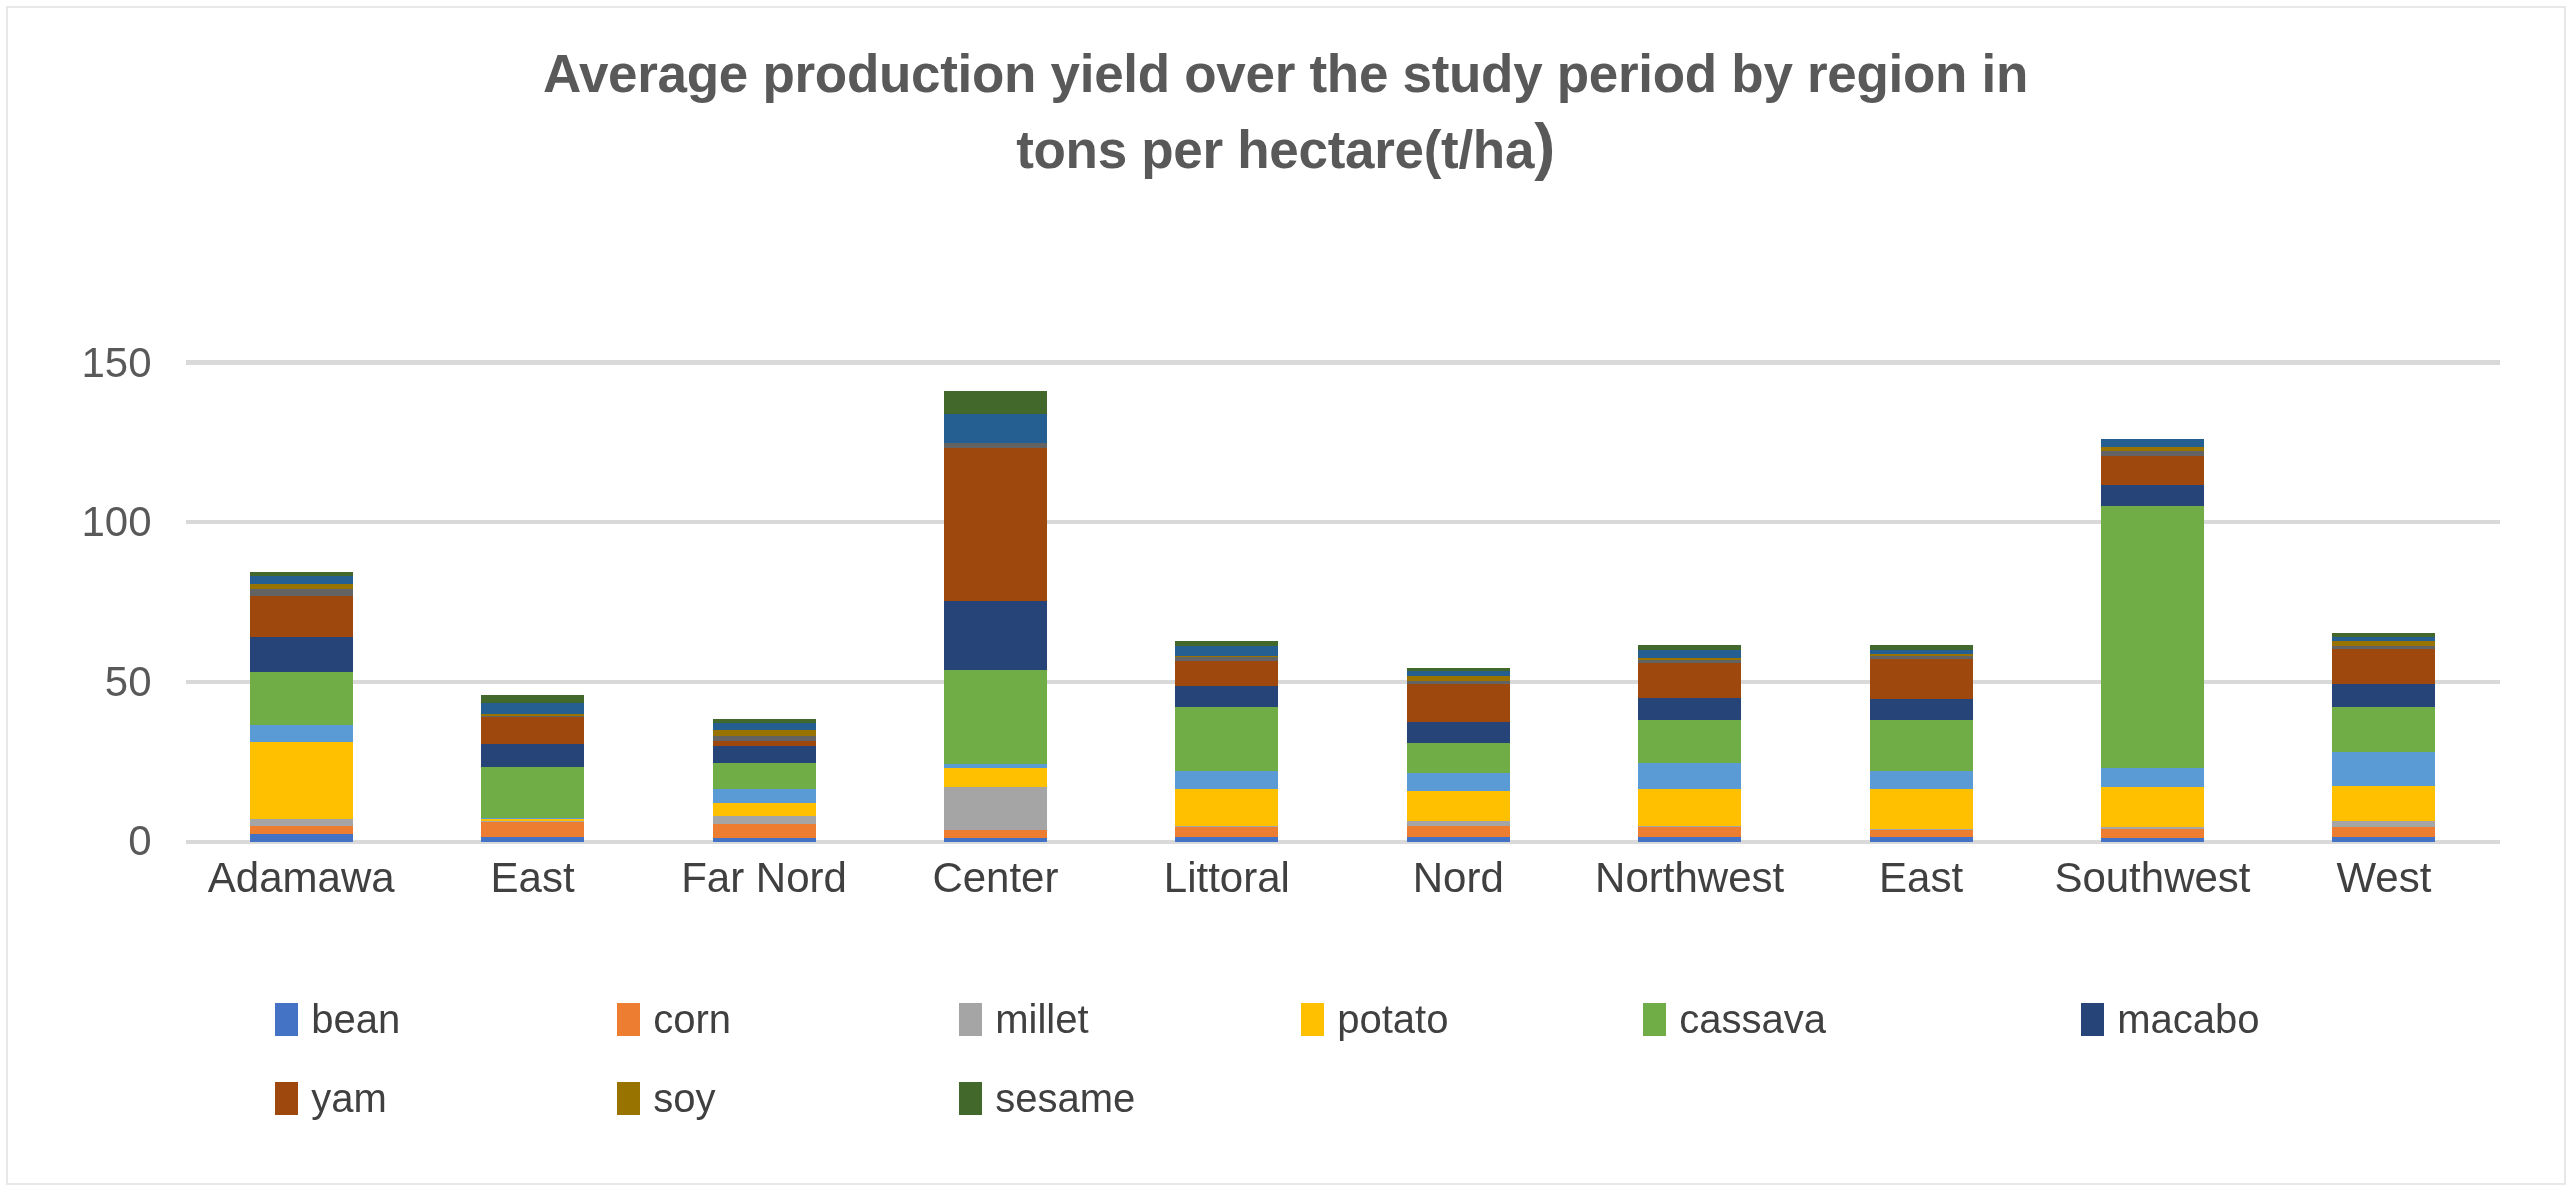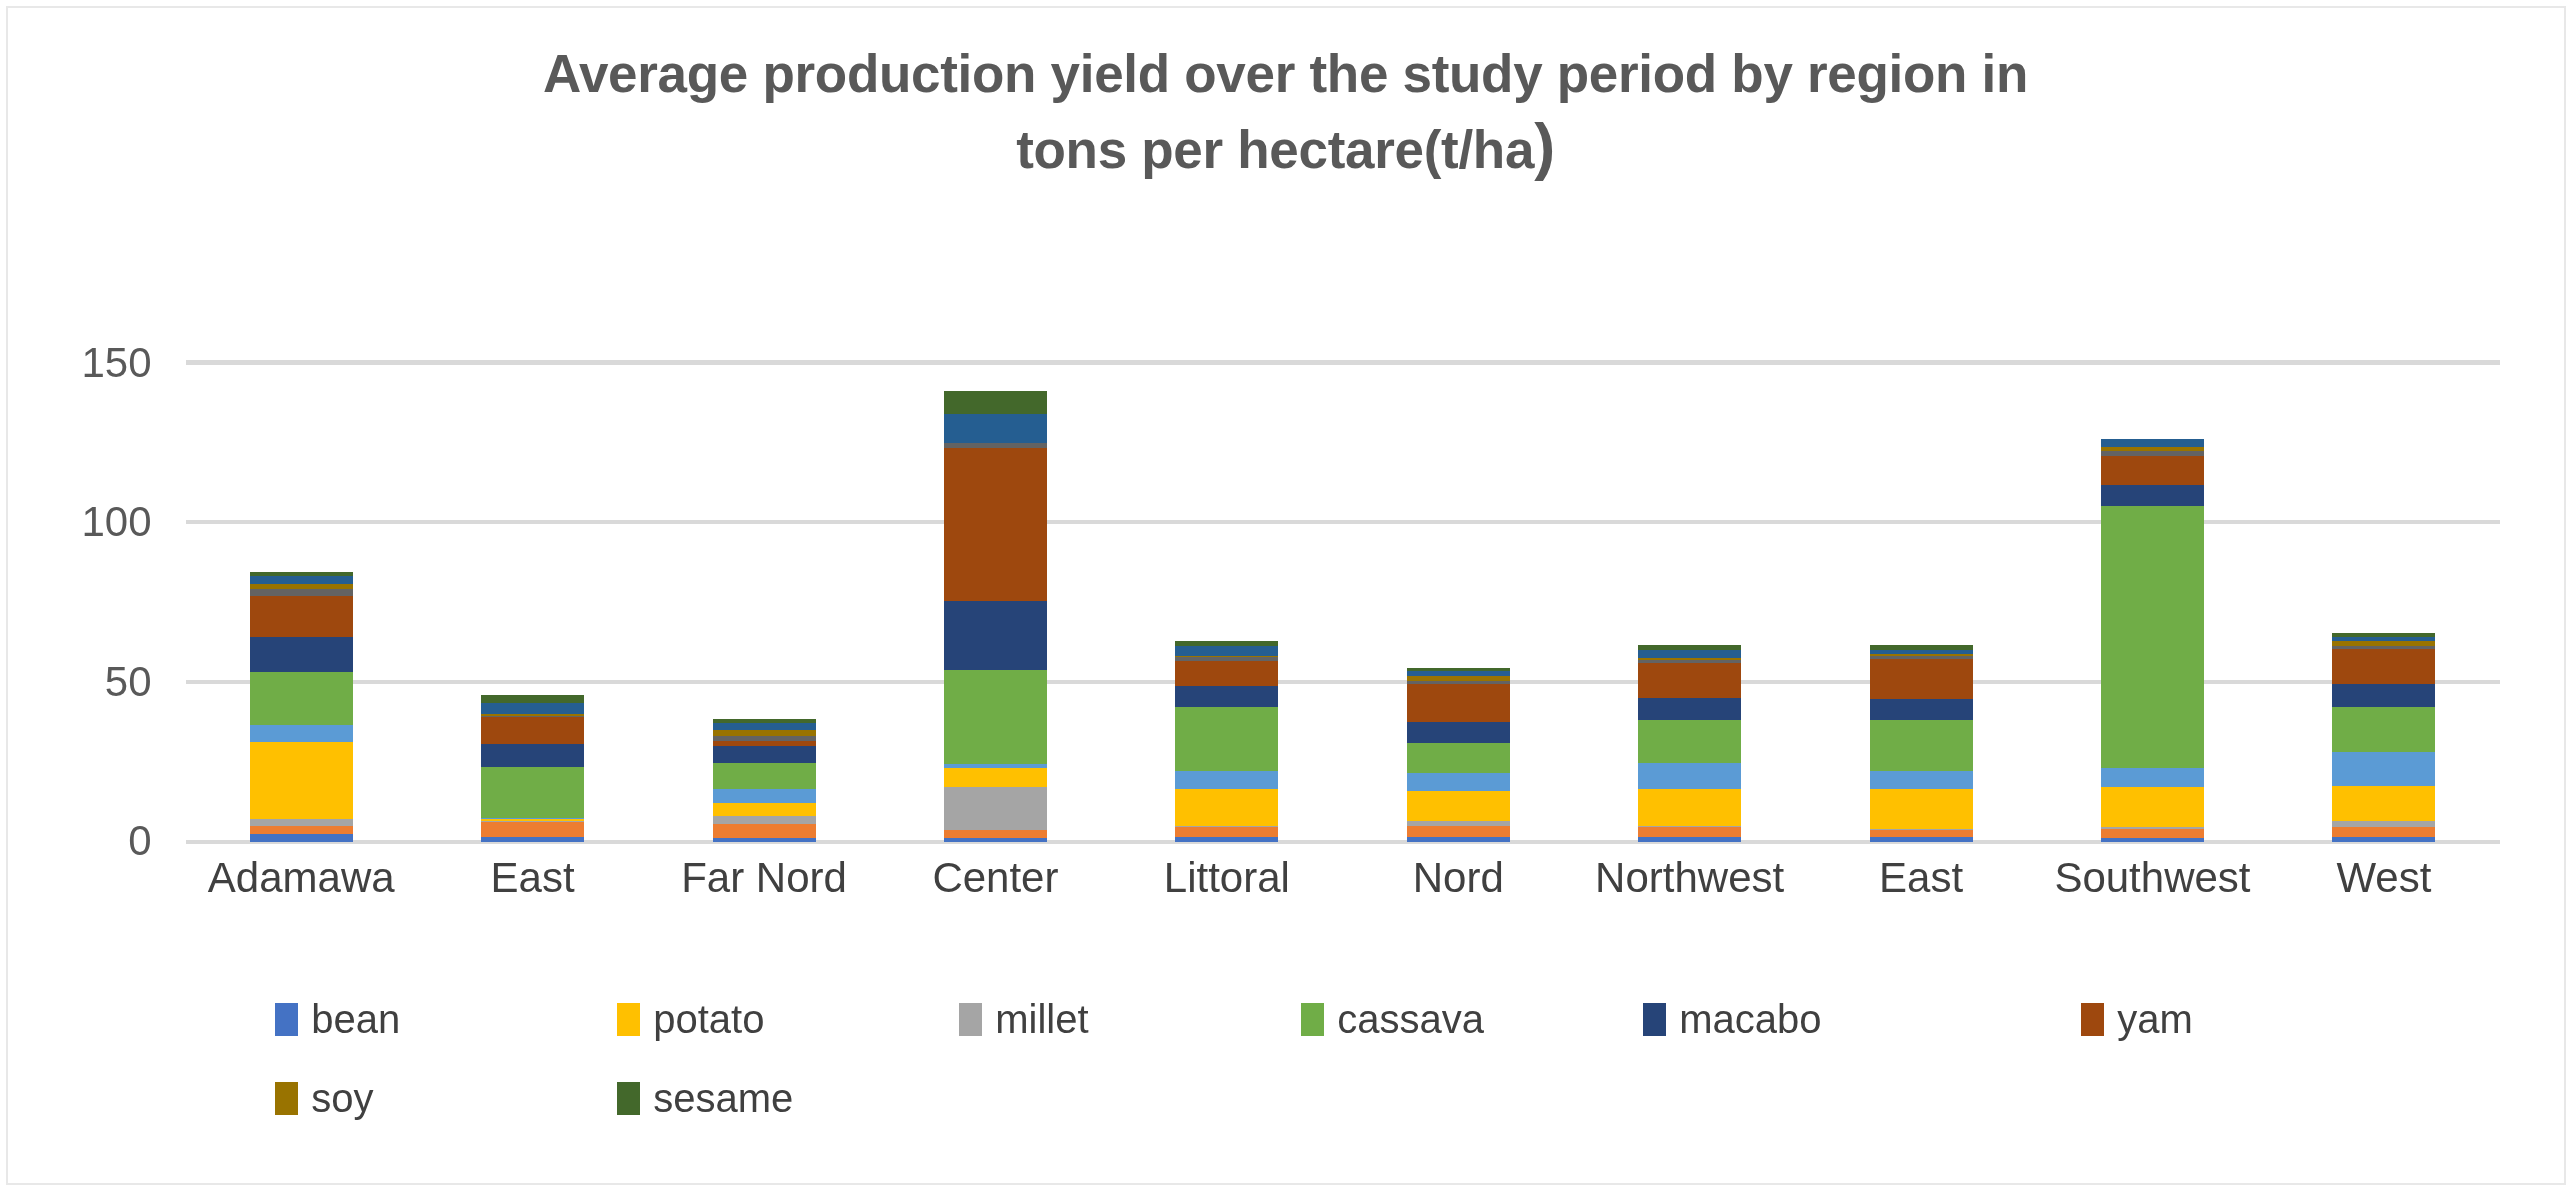--- a/index.html
+++ b/index.html
@@ -351,28 +351,32 @@
       </div>
 
   </div>
 
   <div class="legend" id="legend">
       <div class="legend-item">
         <span class="legend-swatch" style="background: rgb(68, 114, 196);"></span>
         <span class="legend-label">bean</span>
       </div>
       <div class="legend-item">
+        <span class="legend-swatch" style="background: rgb(237, 125, 49);"></span>
+        <span class="legend-label">corn</span>
+      </div>
+      <div class="legend-item">
+        <span class="legend-swatch" style="background: rgb(165, 165, 165);"></span>
+        <span class="legend-label">millet</span>
+      </div>
+      <div class="legend-item">
         <span class="legend-swatch" style="background: rgb(255, 192, 0);"></span>
         <span class="legend-label">potato</span>
       </div>
       <div class="legend-item">
-        <span class="legend-swatch" style="background: rgb(165, 165, 165);"></span>
-        <span class="legend-label">millet</span>
-      </div>
-      <div class="legend-item">
         <span class="legend-swatch" style="background: rgb(112, 173, 71);"></span>
         <span class="legend-label">cassava</span>
       </div>
       <div class="legend-item">
         <span class="legend-swatch" style="background: rgb(38, 68, 120);"></span>
         <span class="legend-label">macabo</span>
       </div>
       <div class="legend-item">
         <span class="legend-swatch" style="background: rgb(158, 72, 14);"></span>
         <span class="legend-label">yam</span>

